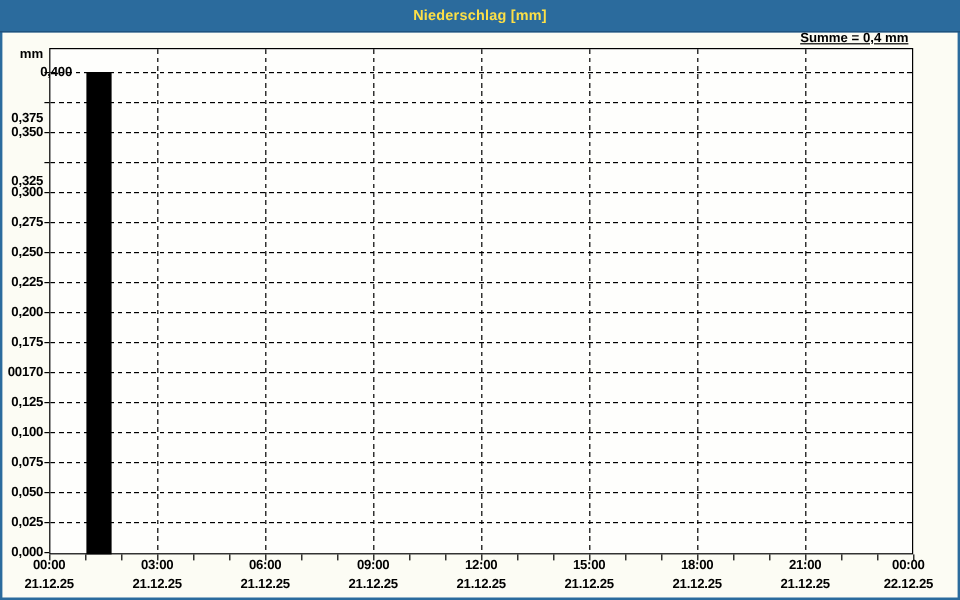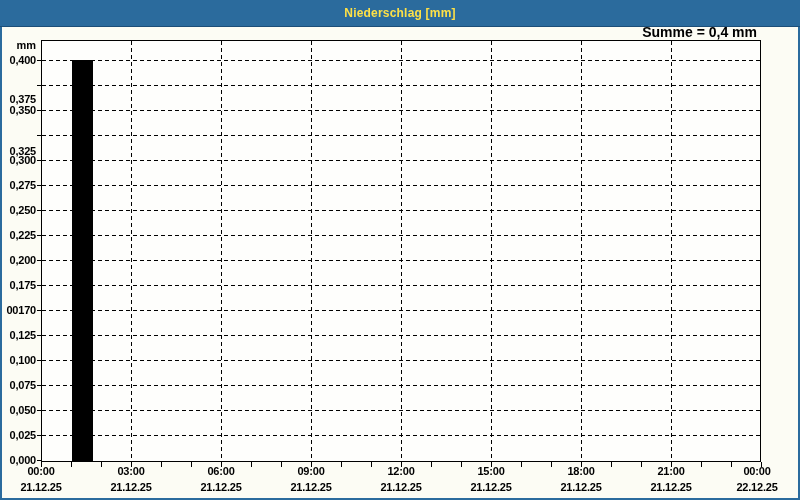--- a/index.html
+++ b/index.html
@@ -8,21 +8,21 @@
     box-shadow: inset 0 0 0 2px #2b6b9d; overflow:hidden;
   }
   .titlebar {
     position:absolute; left:0; top:0; width:800px; height:26px;
     background:#2b6b9d; border-bottom:1px solid #1c4e78;
     color:#fde047; font-size:12px; font-weight:bold; text-align:center; line-height:26px;
     letter-spacing:0.2px;
   }
   .summe {
     position:absolute; top:26px; right:43px; height:24px;
-    font-size:14px; font-weight:bold; color:#000; line-height:13px;
+    font-size:11px; font-weight:bold; color:#000; line-height:13px;text-decoration:underline;
   }
   .plot-area {
     position:absolute; left:41px; top:40px; width:720px; height:422px;
     box-sizing:border-box; border:1px solid #000; background:#fefefc;
   }
   .unit-label {
     position:absolute; left:0; top:39px; width:36px; text-align:right;
     font-size:11px; font-weight:bold; color:#000; line-height:12px;
   }
   .hgrid { position:absolute; height:1px;
@@ -47,21 +47,21 @@
 
   <div class="summe">Summe = 0,4 mm</div>
 
   <div class="unit-label">mm</div>
 
   <div class="plot-area"></div>
 
   <div id="chart-layer">
       <div class="hgrid" style="left: 42px; top: 60px; width: 718px;"></div>
       <div class="ytickmark" style="left: 37px; top: 60px;"></div>
-      <div class="ylab" style="top: 54px;">0,400</div>
+      <div class="ylab" style="top: 54px; margin-left: 24px;">0,400</div>
       <div class="hgrid" style="left: 42px; top: 85px; width: 718px;"></div>
       <div class="ytickmark" style="left: 37px; top: 85px;"></div>
       <div class="ylab" style="top: 93px;">0,375</div>
       <div class="hgrid" style="left: 42px; top: 110px; width: 718px;"></div>
       <div class="ytickmark" style="left: 37px; top: 110px;"></div>
       <div class="ylab" style="top: 104px;">0,350</div>
       <div class="hgrid" style="left: 42px; top: 135px; width: 718px;"></div>
       <div class="ytickmark" style="left: 37px; top: 135px;"></div>
       <div class="ylab" style="top: 145px;">0,325</div>
       <div class="hgrid" style="left: 42px; top: 160px; width: 718px;"></div>

